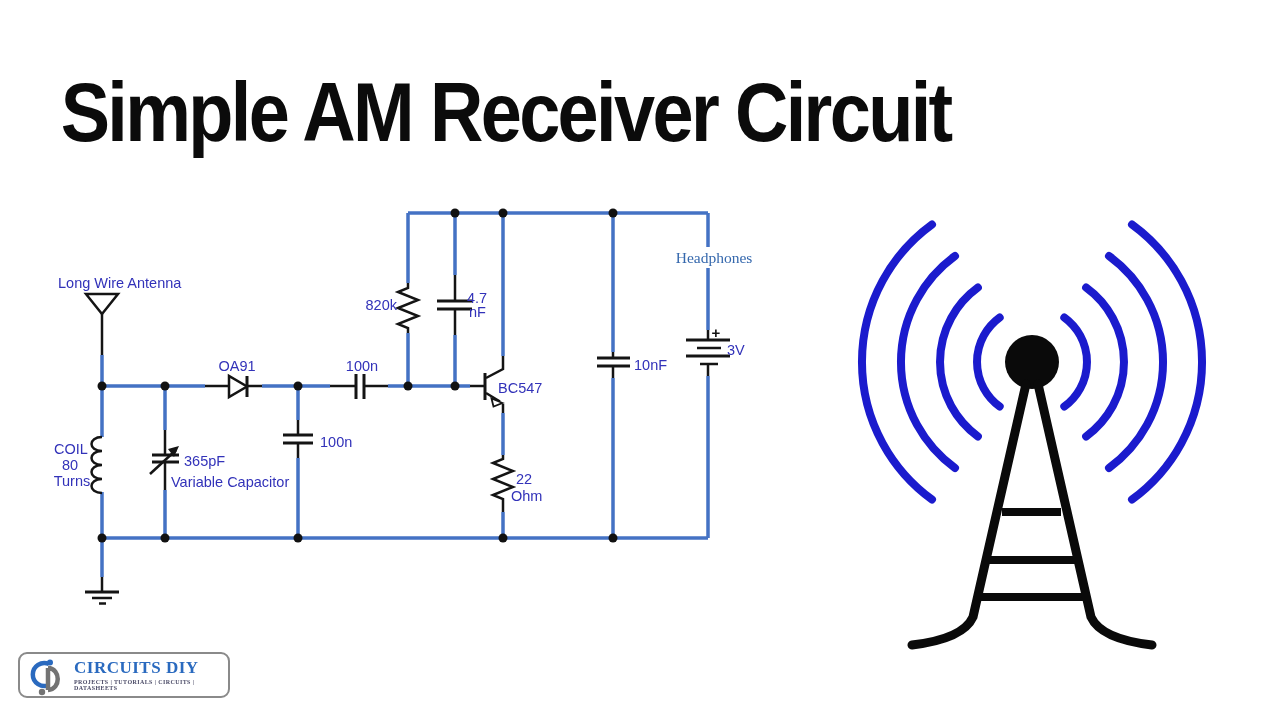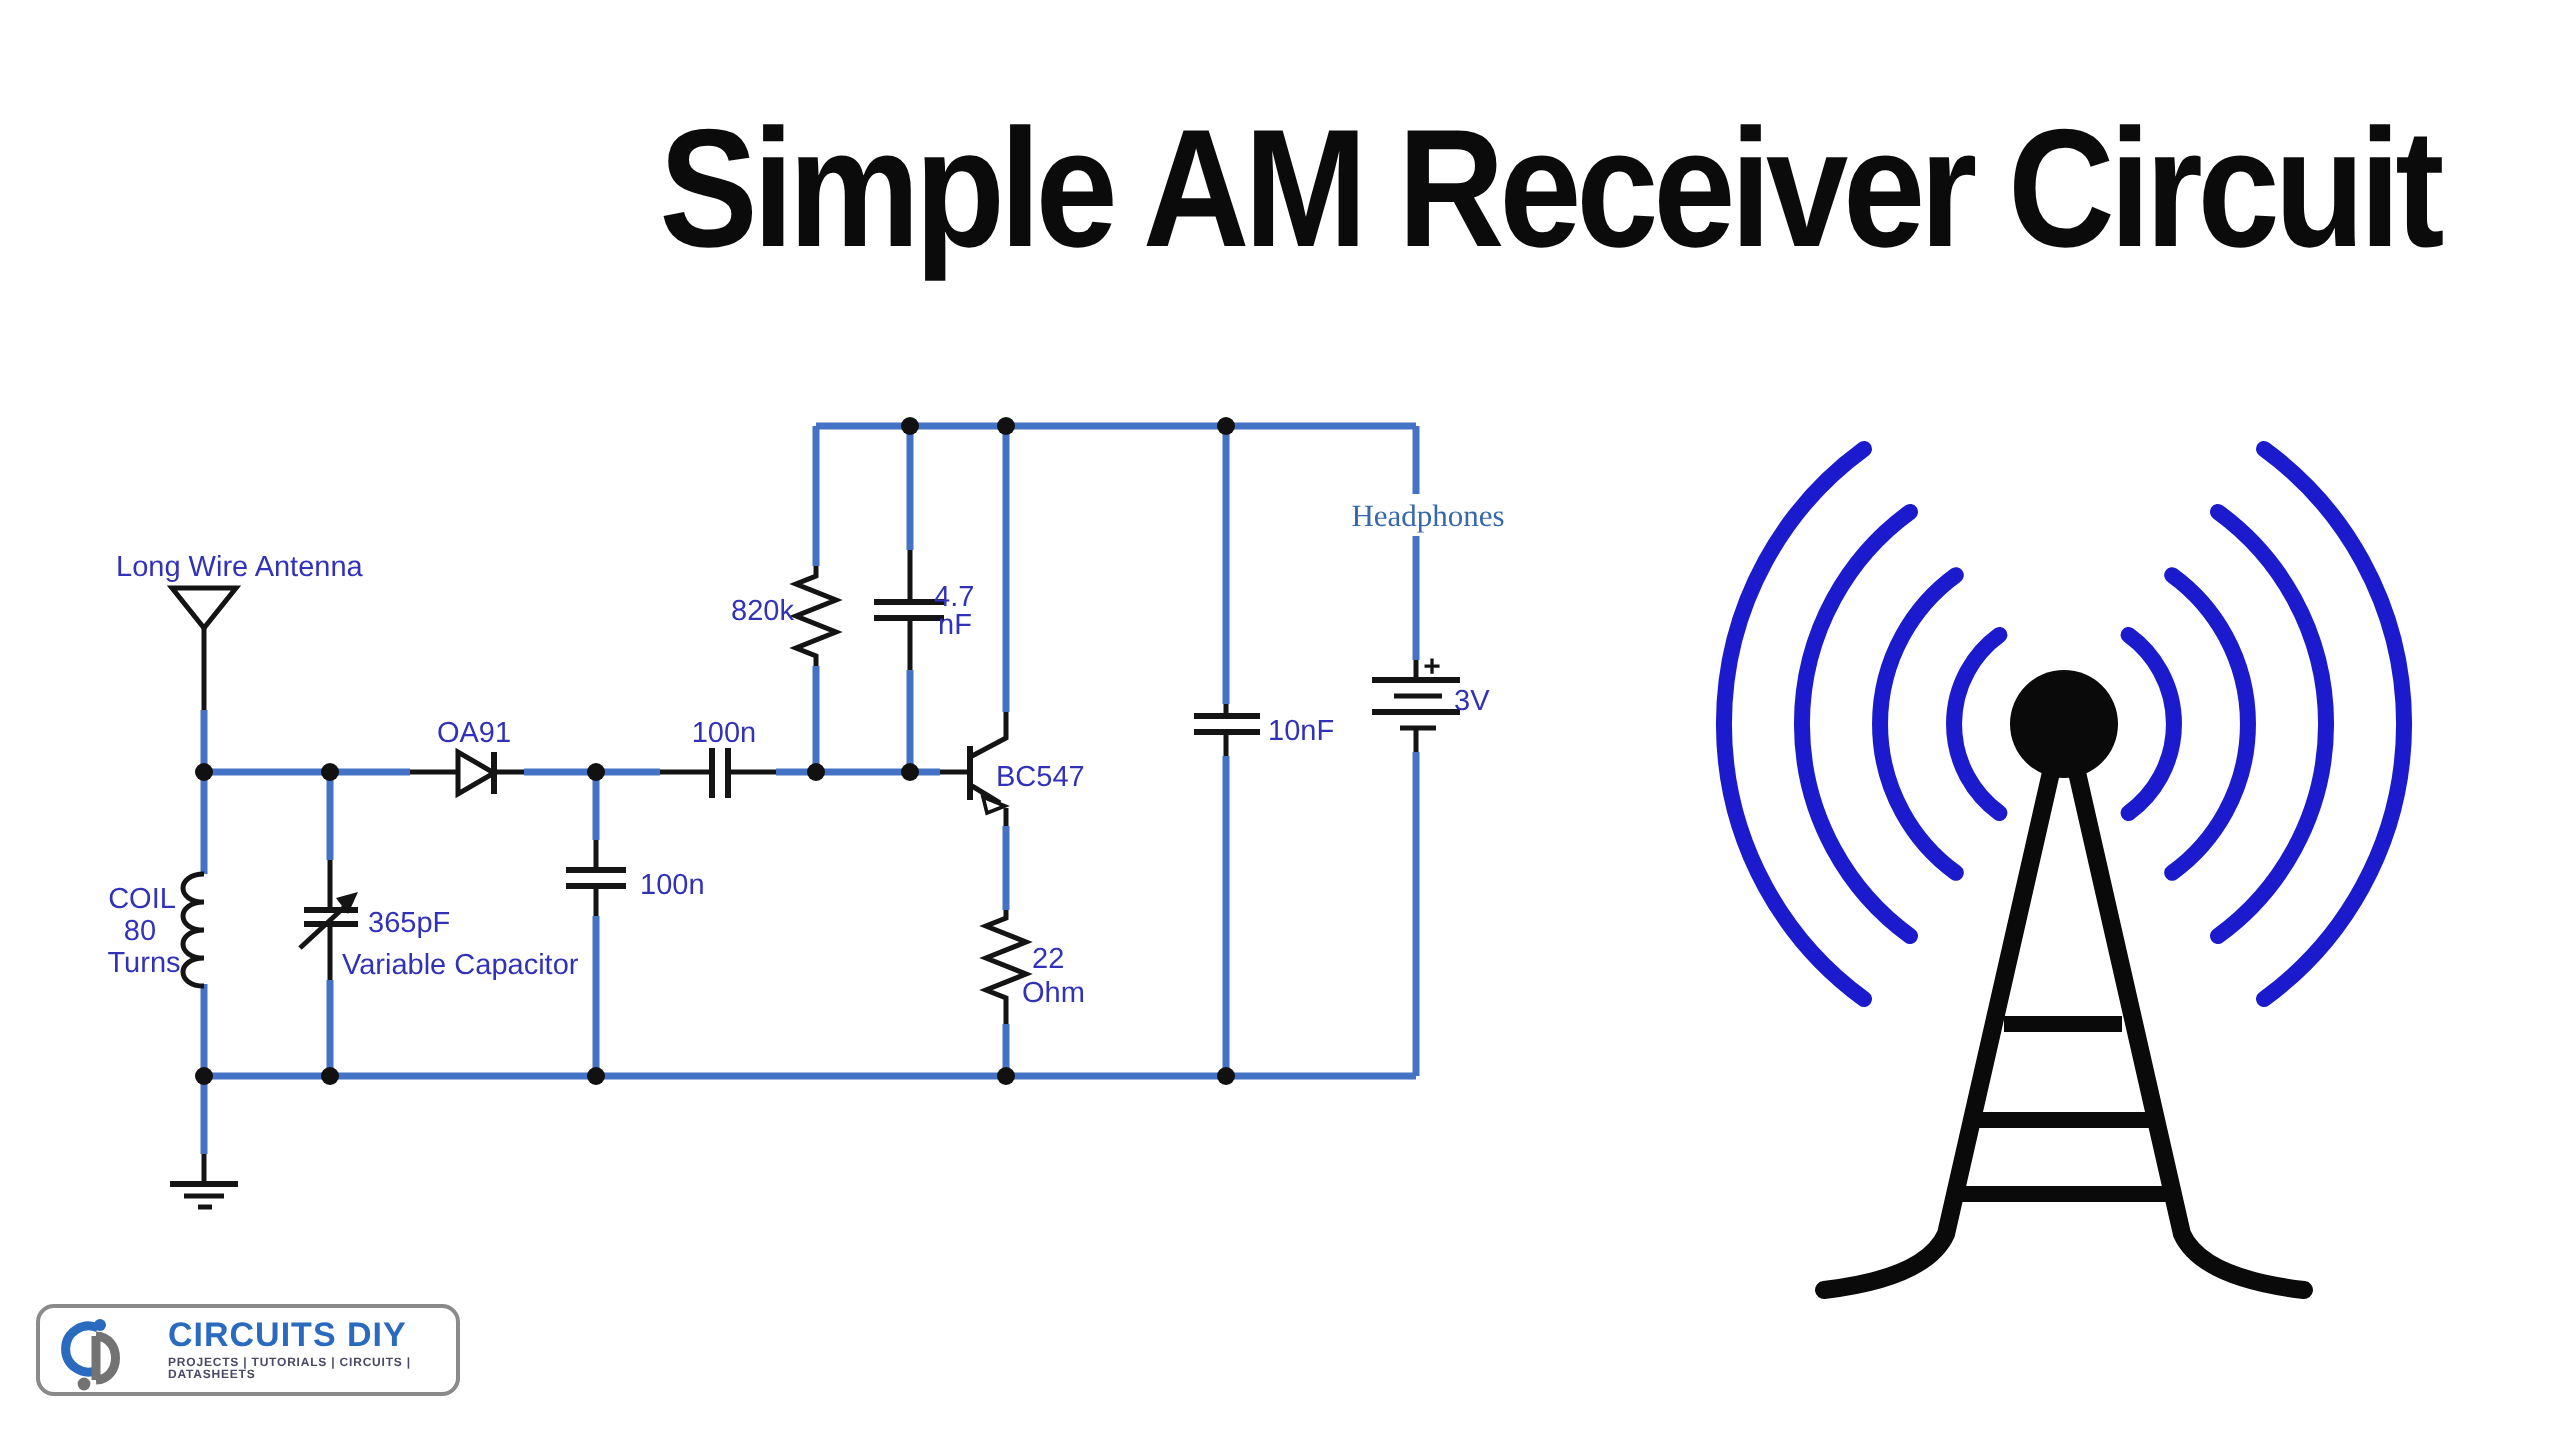--- a/index.html
+++ b/index.html
@@ -1,35 +1,35 @@
 <!DOCTYPE html>
 <html><head>
 <meta charset="utf-8">
 <style>
   html,body{margin:0;padding:0;background:#ffffff;}
   #stage{position:relative;width:1280px;height:720px;background:#ffffff;overflow:hidden;
          font-family:"Liberation Sans",sans-serif;}
-  #title{position:absolute;top:46px;left:0;width:100%;text-align:right;
+  #title{position:absolute;top:64px;left:0;width:100%;text-align:left;
          font-size:84px;font-weight:bold;color:#0b0b0b;letter-spacing:-3px;white-space:nowrap;}
   #title span{display:inline-block;transform:scaleX(0.88);transform-origin:center;}
   svg{position:absolute;left:0;top:0;}
   .wire{stroke:#4472C4;stroke-width:3.5;fill:none;stroke-linecap:butt;}
   .comp{stroke:#141414;stroke-width:2.5;fill:none;}
   .plate{stroke:#141414;stroke-width:3;fill:none;}
   .dot{fill:#111111;stroke:none;}
   .lbl{fill:#3232B9;font-family:"Liberation Sans",sans-serif;font-size:14.5px;}
   .lbl-serif{fill:#3568AD;font-family:"Liberation Serif",serif;font-size:15.5px;}
   .plus{fill:#111;font-size:15px;font-weight:bold;}
   .tower{stroke:#0a0a0a;stroke-width:9;fill:none;stroke-linecap:round;}
   .bar{stroke:#0a0a0a;stroke-width:8;fill:none;}
   .wave{stroke:#1b1bcd;stroke-width:8;fill:none;stroke-linecap:round;}
   #logo{position:absolute;left:18px;top:652px;width:212px;height:46px;background:#fff;
         border:2px solid #8a8a8a;border-radius:9px;display:flex;align-items:center;
         padding-left:6px;box-sizing:border-box;}
-  #logo .txt{display:flex;flex-direction:column;margin-left:20px;}
+  #logo .txt{display:flex;flex-direction:column;margin-left:10px;font-family:Liberation Serif, serif;}
   #logo .brand{font-size:17px;font-weight:bold;color:#2a6abf;letter-spacing:0.5px;line-height:1;}
   #logo .tagline{font-size:6px;font-weight:bold;color:#4a4a66;letter-spacing:0.4px;margin-top:3px;}
 </style>
 </head>
 <body>
 
 <div id="stage">
 
   <div id="title"><span>Simple AM Receiver Circuit</span></div>
 

